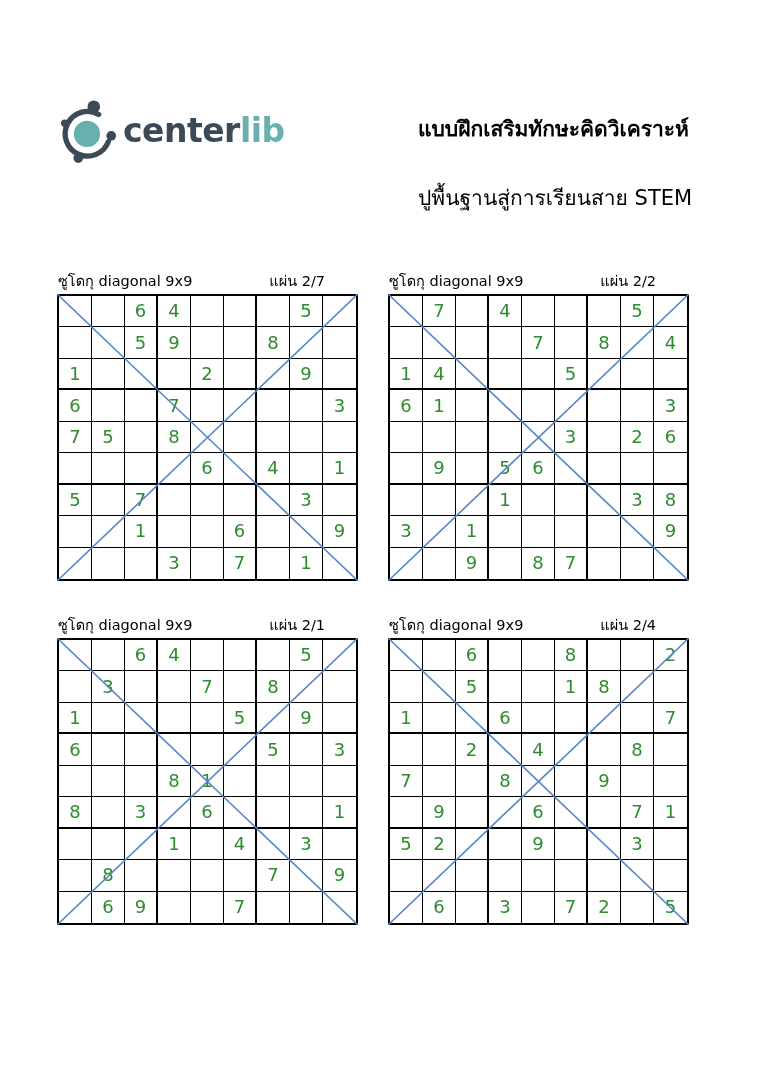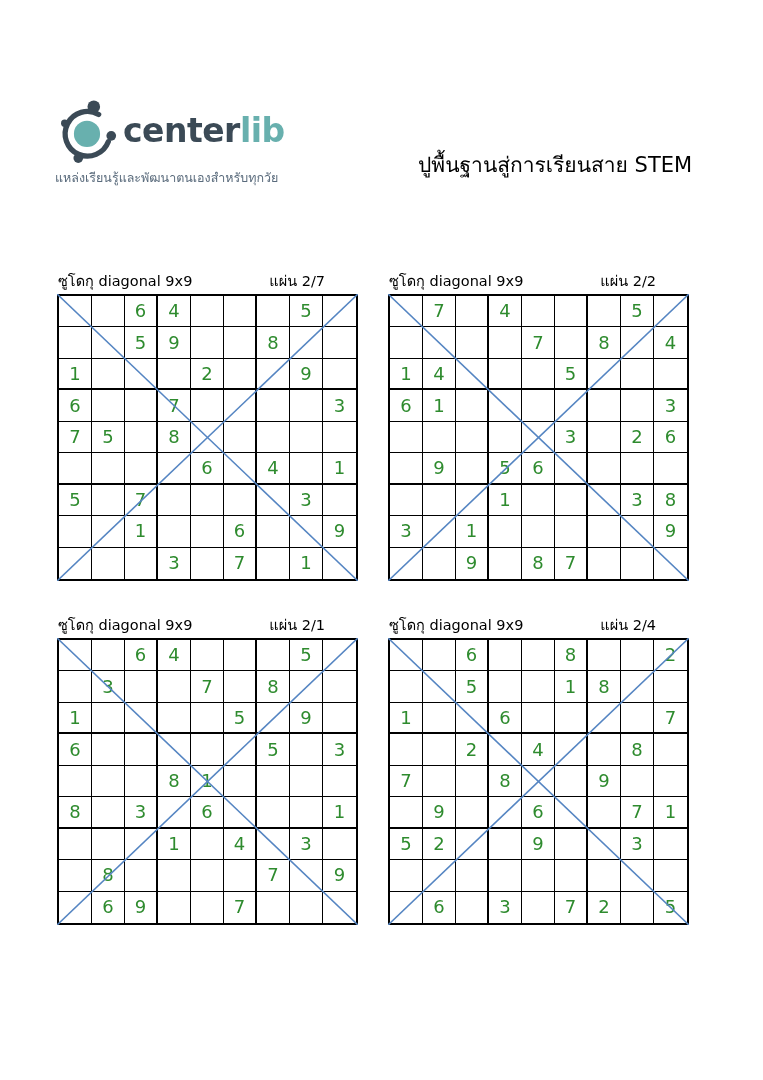--- a/index.html
+++ b/index.html
@@ -58,24 +58,24 @@
     <svg class="logo-icon" viewBox="0 0 66 70">
       <path d="M 45 19 A 23 23 0 1 0 55 47" fill="none" stroke="#3b4a56" stroke-width="5.5" stroke-linecap="round"></path>
       <circle cx="33" cy="39" r="13.5" fill="#68b0ae"></circle>
       <circle cx="40" cy="11" r="6.5" fill="#3b4a56"></circle>
       <circle cx="10" cy="28" r="3.8" fill="#3b4a56"></circle>
       <circle cx="24" cy="64" r="5" fill="#3b4a56"></circle>
       <circle cx="58" cy="41" r="5" fill="#3b4a56"></circle>
     </svg>
     <div class="logo-text"><span class="part1">center</span><span class="part2">lib</span></div>
   </div>
-  <div class="logo-tagline">แหล่งเรียนรู้และพัฒนาตนเองสำหรับทุกวัย</div>
 </div>
 
 <div class="title-block">
+  <div class="title-line1">แบบฝึกเสริมทักษะคิดวิเคราะห์</div>
   <div class="title-line2">ปูพื้นฐานสู่การเรียนสาย STEM</div>
 </div>
 
 <div class="puzzle" style="left:57px;top:272px;">
   <div class="puzzle-header">
     <span>ซูโดกุ diagonal 9x9</span>
     <span>แผ่น 2/7</span>
   </div>
   <div class="gridwrap">
     <div class="grid">

